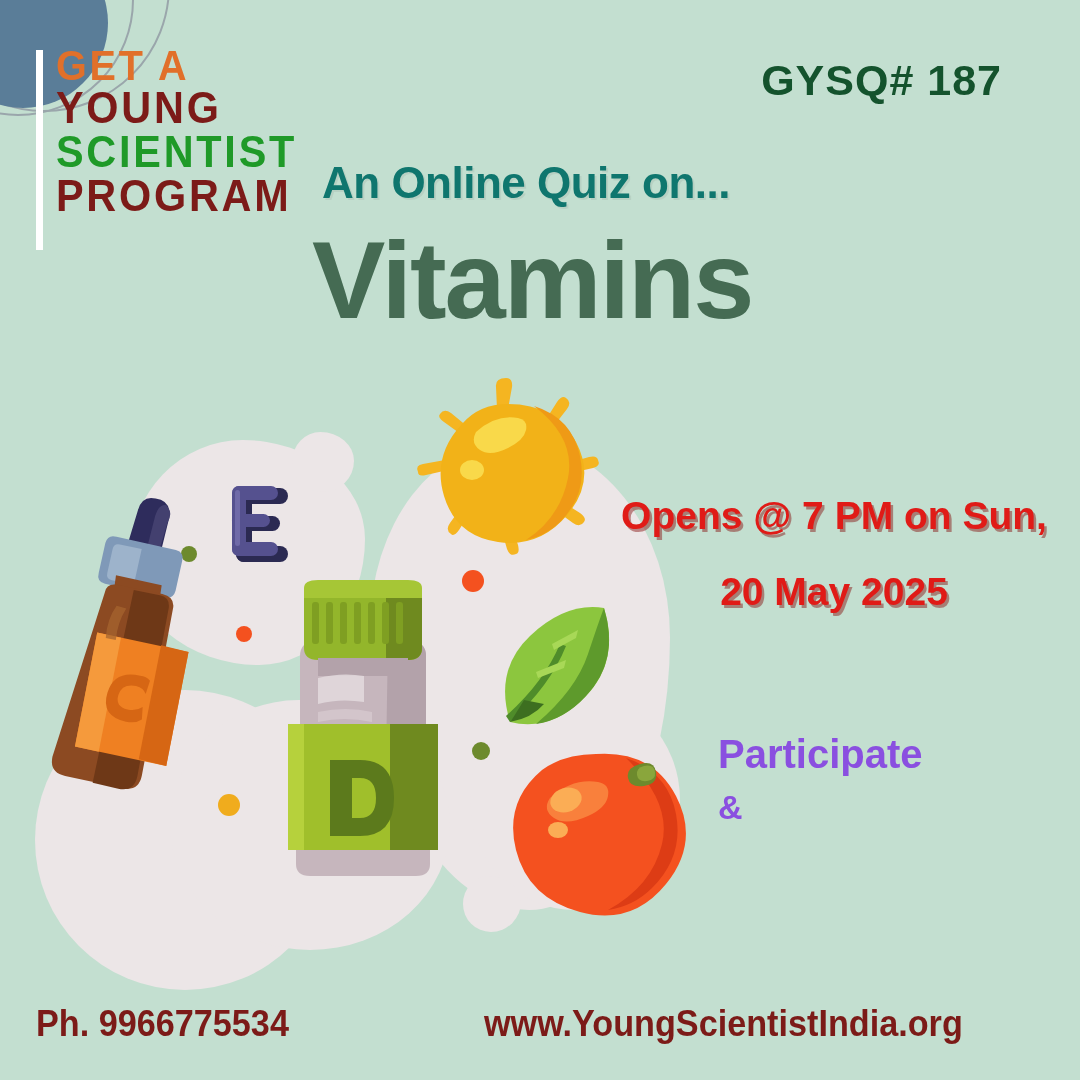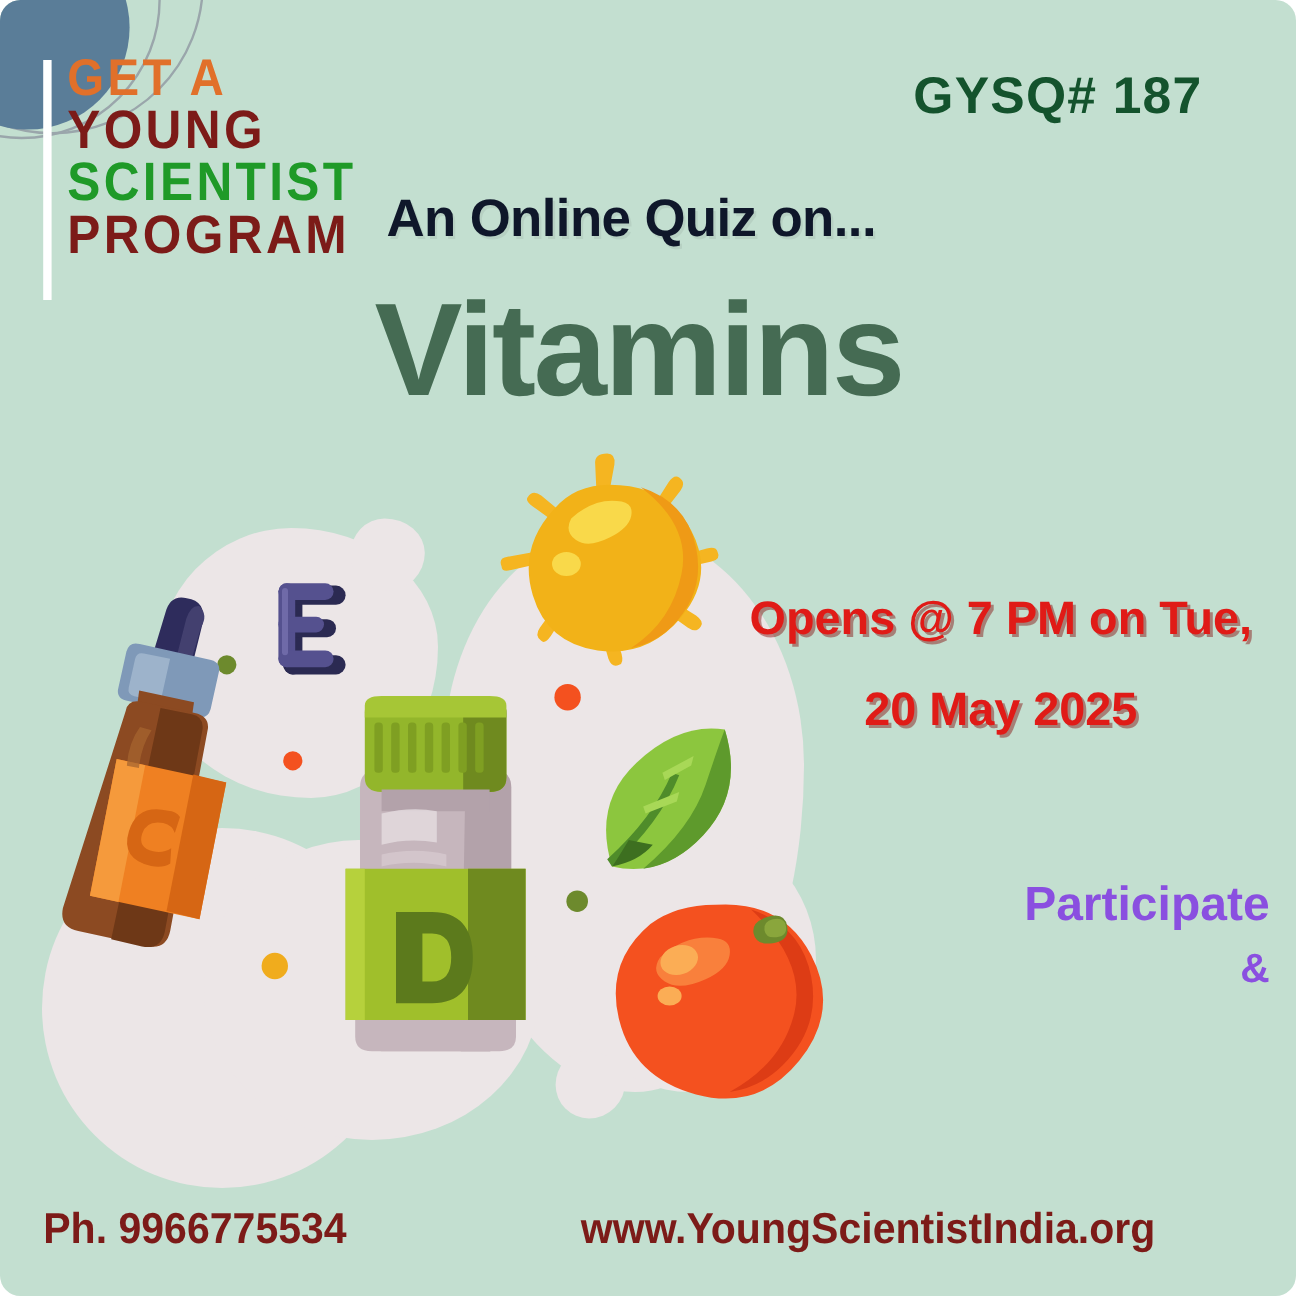--- a/index.html
+++ b/index.html
@@ -7,21 +7,20 @@
     padding: 0;
     background: #ffffff;
   }
   #poster {
     position: relative;
     width: 1080px;
     height: 1080px;
     overflow: hidden;
     background: #c3dfd0;
     font-family: "Liberation Sans", sans-serif;
-    border-radius: 17px;
   }
   .blob {
     position: absolute;
     background: #ece6e7;
   }
 
   
   .blob-left-top {
     left: 130px; top: 440px;
     width: 235px; height: 225px;
@@ -109,29 +108,29 @@
     position: absolute;
     right: 78px; top: 56px;
     color: #14532d;
     font-size: 43px;
     font-weight: bold;
     letter-spacing: 1px;
   }
   .subtitle {
     position: absolute;
     left: 322px; top: 158px;
-    color: #0f172a;
+    color: #0f766e;
     font-size: 44px;
     font-weight: bold;
     letter-spacing: -0.5px;
     text-shadow: 2px 2px 0 rgba(0,0,0,0.06);
   }
   .maintitle {
     position: absolute;
-    left: 312px; top: 228px;
+    left: 312px; top: 216px;
     color: #456b53;
     font-size: 110px;
     font-weight: bold;
     letter-spacing: -2px;
   }
 
   .opens {
     position: absolute;
     left: 608px; top: 478px;
     width: 452px;
@@ -140,21 +139,21 @@
     font-size: 39px;
     font-weight: bold;
     line-height: 1.95;
     text-shadow: 2.5px 2.5px 0 rgba(130,10,8,0.45);
   }
 
   .prizes {
     position: absolute;
     left: 718px; top: 726px;
     width: 340px;
-    text-align: right;
+    text-align: left;
     color: #8a4fe0;
     font-size: 40px;
     font-weight: bold;
     line-height: 1.42;
   }
   .prizes .amp { font-size: 34px; }
 
   .phone {
     position: absolute;
     left: 36px; top: 1003px;
@@ -217,21 +216,21 @@
     <div class="l2">YOUNG</div>
     <div class="l3">SCIENTIST</div>
     <div class="l4">PROGRAM</div>
   </div>
 
   <div class="gysq">GYSQ# 187</div>
   <div class="subtitle">An Online Quiz on...</div>
   <div class="maintitle">Vitamins</div>
 
   <div class="opens">
-    <div>Opens @ 7 PM on Tue,</div>
+    <div>Opens @ 7 PM on Sun,</div>
     <div>20 May 2025</div>
   </div>
 
   <div class="prizes">
     <div>Participate</div>
     <div class="amp">&amp;</div>
   </div>
 
   <div class="phone">Ph. 9966775534</div>
   <div class="website">www.YoungScientistIndia.org</div>

